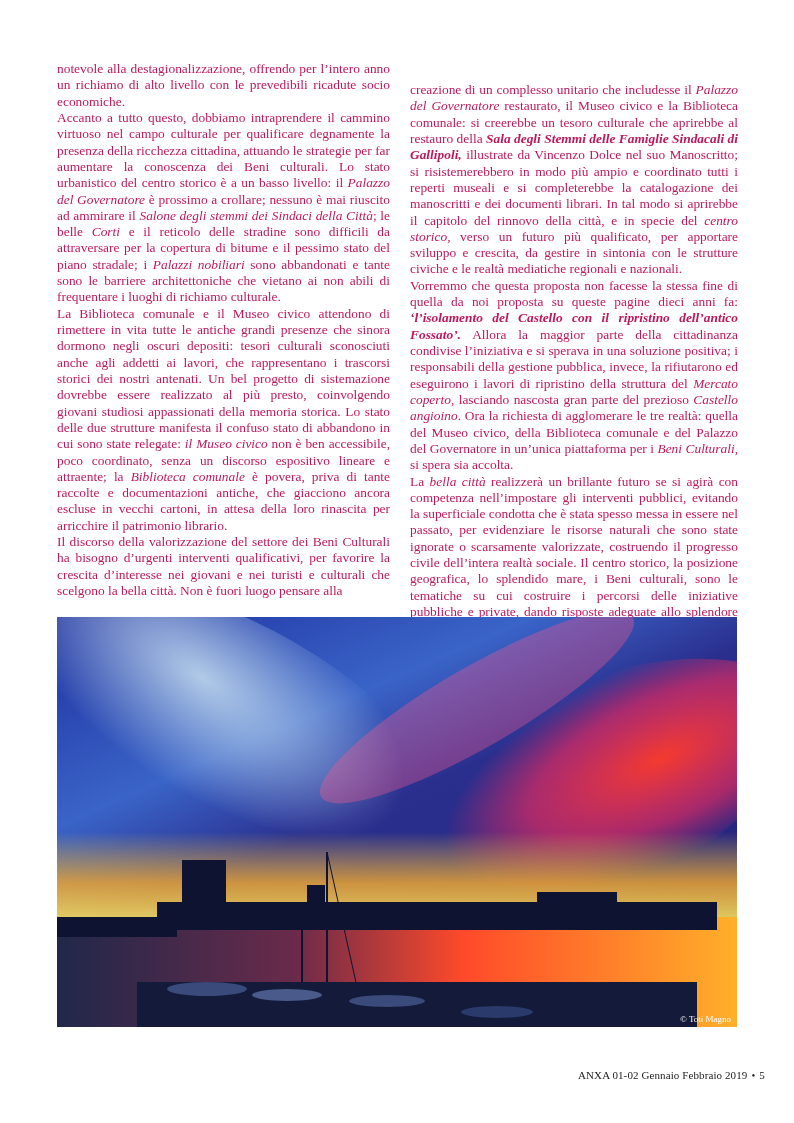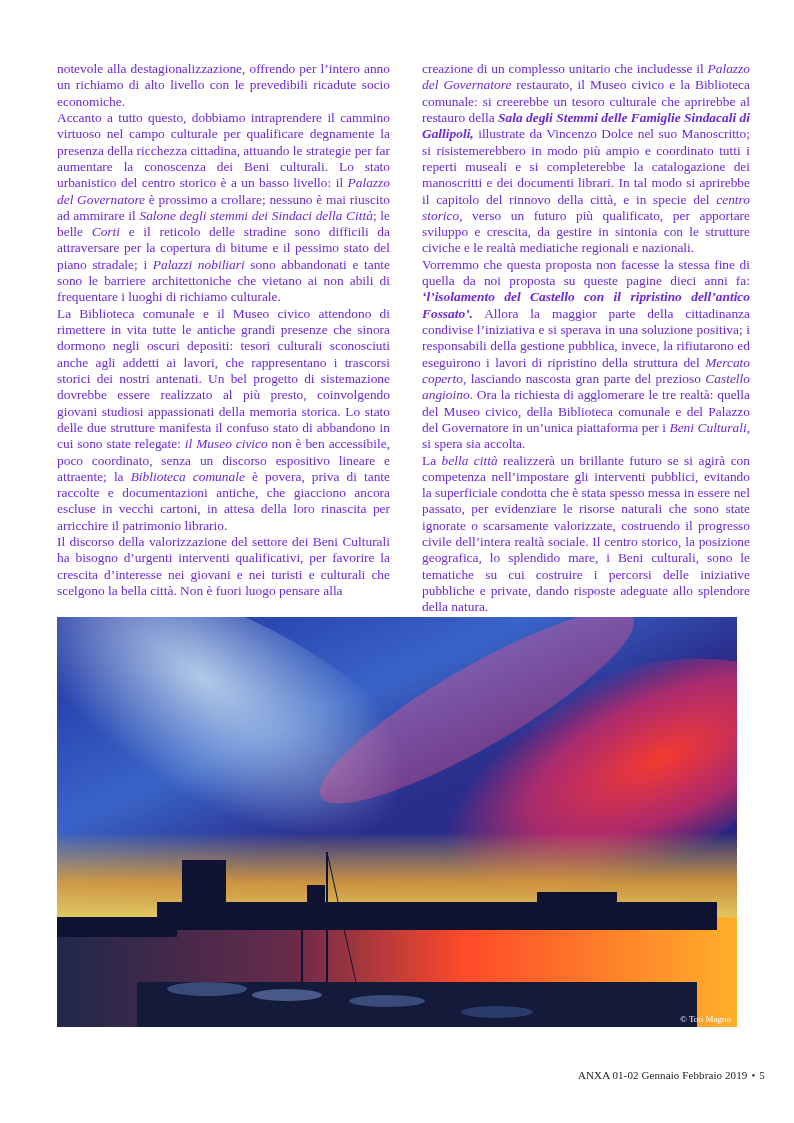--- a/index.html
+++ b/index.html
@@ -1,25 +1,25 @@
 <!DOCTYPE html>
 <html><head>
 <meta charset="utf-8">
 <style>
   html, body { margin: 0; padding: 0; background: #ffffff; }
   body { width: 794px; height: 1123px; position: relative; overflow: hidden; }
   .col {
     position: absolute; top: 61px;
     font-family: "Liberation Serif", serif;
-    font-size: 13.4px; line-height: 16.32px; color: #6d28d9;
+    font-size: 13.4px; line-height: 16.32px; color: #be185d;
     text-align: justify; hyphens: none;
   }
   .col p { margin: 0; }
   #col-left { left: 57px; width: 333px; }
-  #col-right { left: 422px; width: 328px; }
+  #col-right { left: 410px; width: 328px; margin-top: 21px; }
   .i { font-style: italic; }
   .bi { font-style: italic; font-weight: bold; }
   .photo {
     position: absolute; left: 57px; top: 617px; width: 680px; height: 410px;
     overflow: hidden; background: #1b2a7a;
   }
   .photo svg { display: block; }
   .credit {
     position: absolute; right: 6px; bottom: 3px;
     font-family: "Liberation Serif", serif; font-size: 9px; color: #ffffff;

